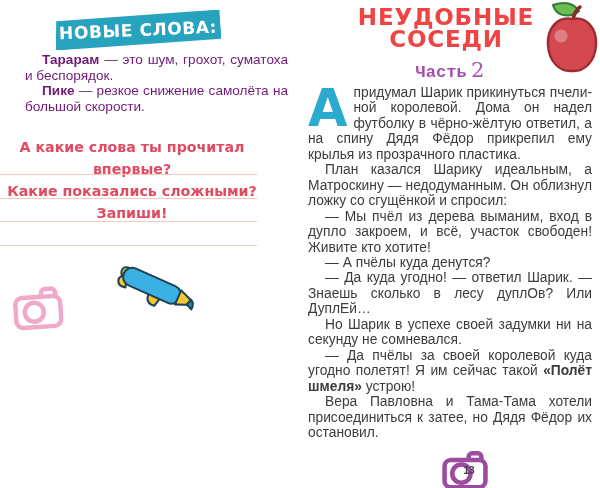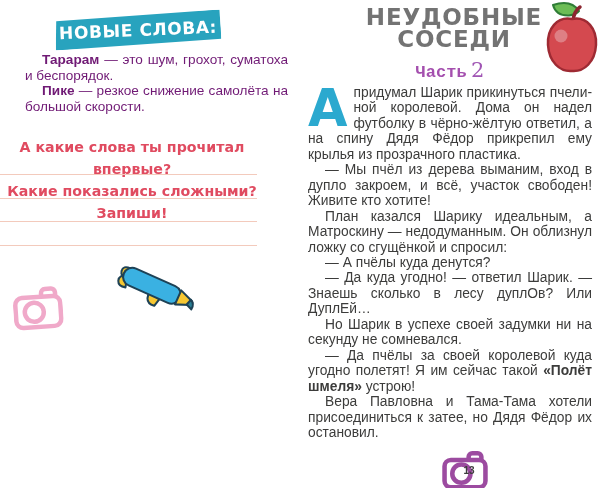--- a/index.html
+++ b/index.html
@@ -39,22 +39,22 @@
   .wline  { position:absolute; left:0; width:257px; height:1px; background:#f3cabc; }
   .wline:nth-child(1){ top:0; } .wline:nth-child(2){ top:24px; }
   .wline:nth-child(3){ top:47px; } .wline:nth-child(4){ top:71px; }
 
   .pencil { position:absolute; left:114px; top:262px; width:90px; height:56px; }
   .camera-left { position:absolute; left:13px; top:285px; width:50px; height:46px; transform:rotate(-4deg); }
 
   
   .apple { position:absolute; left:243px; top:0; width:58px; height:74px; }
   .title {
-    position:absolute; left:12px; top:6px; width:284px;
-    text-align:center; color:#737373; font-weight:bold;
+    position:absolute; left:4px; top:6px; width:284px;
+    text-align:center; color:#ef4444; font-weight:bold;
     font-size:23px; line-height:22px; letter-spacing:.8px;
     font-family:"DejaVu Sans", sans-serif;
   }
   .part { position:absolute; left:8px; top:58px; width:284px; text-align:center; }
   .part-word { color:#a44fae; font-weight:bold; font-size:17px; font-family:Liberation Mono, monospace; }
   .part-num  { color:#a055b4; font-weight:400; font-size:21px; font-family:"DejaVu Serif", serif; }
   .body-text {
     position:absolute; left:8px; top:85px; width:284px;
     font-size:13.8px; line-height:15.45px; color:#3c3c3b;
     text-align:justify; hyphens:manual;
@@ -138,22 +138,22 @@
       <span>СОСЕДИ</span>
     </h1>
 
     <div class="part">
       <span class="part-word">Часть</span>
       <span class="part-num">2</span>
     </div>
 
     <div class="body-text">
       <p><span class="dropcap">А</span><span>придумал Шарик прикинуться пчели­ной королевой. Дома он надел футболку в чёрно-жёлтую ответил, а на спину Дядя Фёдор прикрепил ему крылья из прозрачного пластика.</span></p>
+      <p class="indent">План казался Шарику идеальным, а Матрос­кину — недодуманным. Он облизнул ложку со сгущёнкой и спросил:</p>
       <p class="indent">— Мы пчёл из дерева выманим, вход в дуп­ло закроем, и всё, участок свободен! Живите кто хотите!</p>
-      <p class="indent">План казался Шарику идеальным, а Матрос­кину — недодуманным. Он облизнул ложку со сгущёнкой и спросил:</p>
       <p class="indent">— А пчёлы куда денутся?</p>
       <p class="indent">— Да куда угодно! — ответил Шарик. — Зна­ешь сколько в лесу дуплОв? Или ДуплЕй…</p>
       <p class="indent">Но Шарик в успехе своей задумки ни на се­кунду не сомневался.</p>
       <p class="indent"><span>— Да пчёлы за своей королевой куда угод­но полетят! Я им сейчас такой </span><span class="bold">«Полёт шмеля»</span><span> устрою!</span></p>
       <p class="indent">Вера Павловна и Тама-Тама хотели присое­диниться к затее, но Дядя Фёдор их остановил.</p>
     </div>
 
     <div class="camera-right">
       <svg viewBox="0 0 50 44" width="46" height="40">
         <path d="M29 12 v-4.5 a4 4 0 0 1 4 -4 h6 a4 4 0 0 1 4 4 v4.5" fill="none" stroke="#9c4ba0" stroke-width="5"></path>

